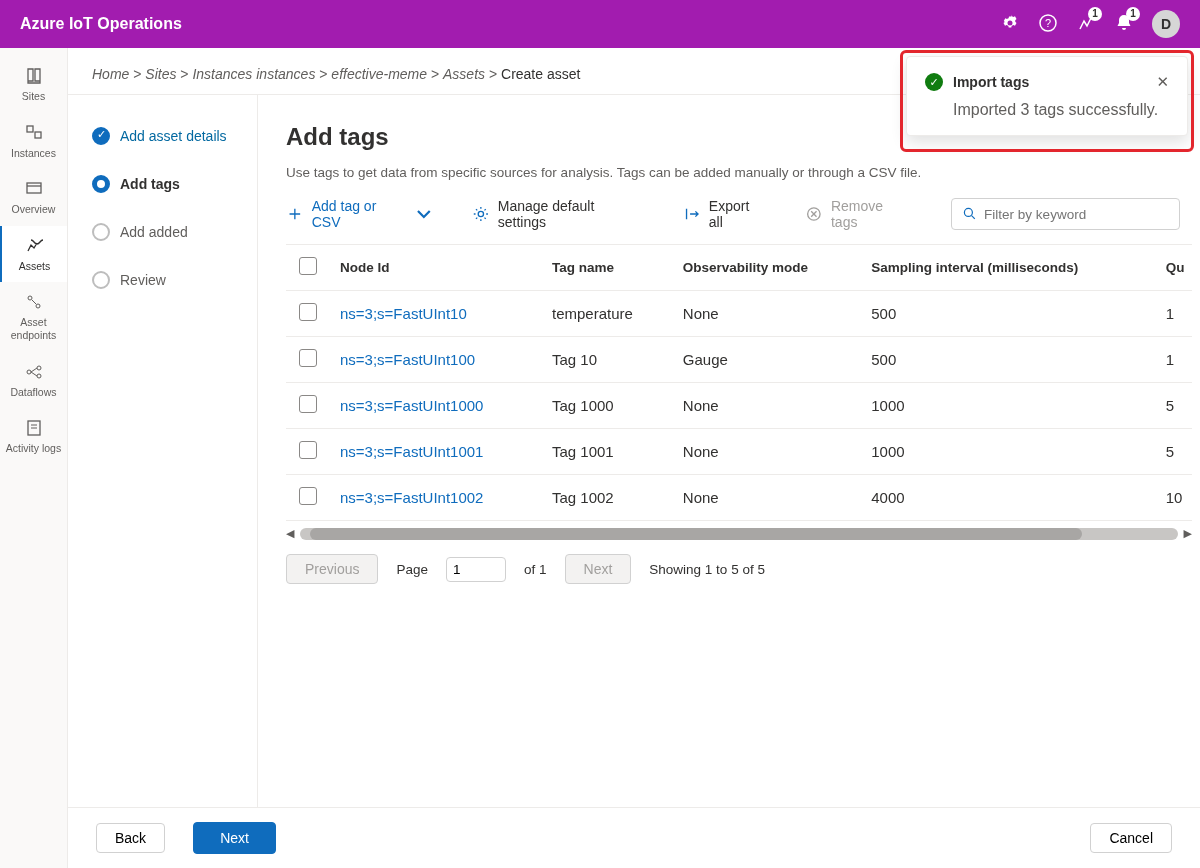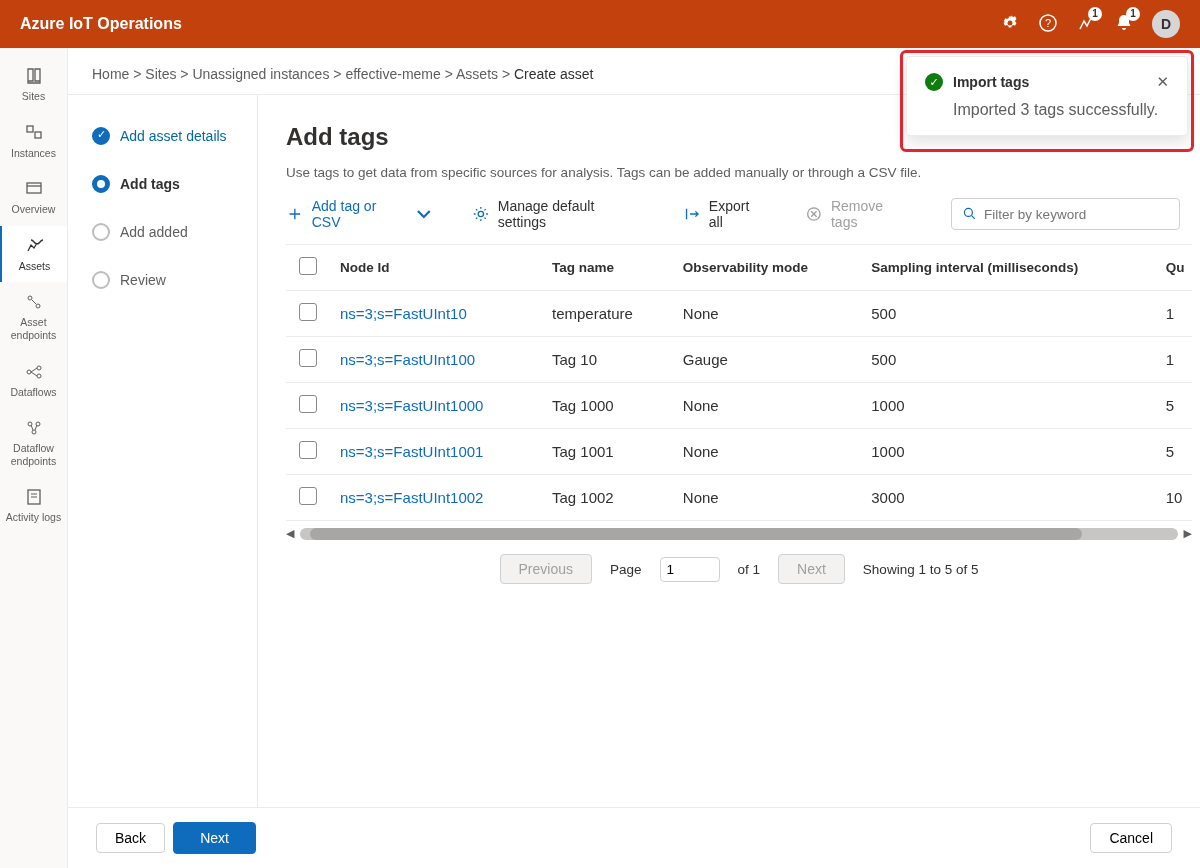--- a/index.html
+++ b/index.html
@@ -1,37 +1,37 @@
 <!DOCTYPE html>
 <html><head>
   <meta charset="utf-8">
   <style>
     * { box-sizing: border-box; margin: 0; padding: 0; }
     body { font-family: "Segoe UI", -apple-system, BlinkMacSystemFont, sans-serif; font-size: 14px; color: #323130; background: #fff; width: 1200px; height: 868px; overflow: hidden; position: relative; }
 
     
-    .top-header { background: #c2410c; color: #fff; height: 48px; display: flex; align-items: center; padding: 16px 20px; justify-content: space-between; }
+    .top-header { background: #a21caf; color: #fff; height: 48px; display: flex; align-items: center; padding: 16px 20px; justify-content: space-between; }
     .app-title { font-size: 16px; font-weight: 600; }
     .header-actions { display: flex; align-items: center; gap: 18px; }
     .header-icon { width: 20px; height: 20px; cursor: pointer; fill: #fff; position: relative; }
     .header-icon-wrap { position: relative; cursor: pointer; }
     .badge { position: absolute; top: -6px; right: -6px; background: #fff; color: #323130; border-radius: 50%; width: 14px; height: 14px; font-size: 10px; display: flex; align-items: center; justify-content: center; font-weight: 600; }
     .avatar { width: 28px; height: 28px; border-radius: 50%; background: #d6d6d6; color: #323130; display: flex; align-items: center; justify-content: center; font-weight: 600; cursor: pointer; }
 
     
     .outer { display: flex; height: calc(868px - 48px); }
     .left-rail { width: 68px; background: #faf9f8; border-right: 1px solid #edebe9; display: flex; flex-direction: column; align-items: center; padding-top: 8px; }
     .rail-item { width: 100%; display: flex; flex-direction: column; align-items: center; padding: 10px 0; cursor: pointer; color: #605e5c; gap: 4px; }
     .rail-item.active { background: #fff; border-left: 2px solid #0f6cbd; color: #323130; }
     .rail-item svg { width: 20px; height: 20px; }
     .rail-label { font-size: 10.5px; text-align: center; line-height: 1.2; }
 
     .main-area { flex: 1; display: flex; flex-direction: column; overflow: hidden; }
     .breadcrumb { padding: 18px 24px 12px; color: #605e5c; font-size: 14px; }
-    .breadcrumb a { color: #605e5c; text-decoration: none; }
+    .breadcrumb a { color: #605e5c; text-decoration: none; font-style: italic; }
     .breadcrumb .current { color: #323130; font-weight: 400; }
 
     .content-row { display: flex; flex: 1; overflow: hidden; border-top: 1px solid #edebe9; }
 
     
     .wizard-side { width: 190px; border-right: 1px solid #edebe9; padding: 32px 0 0 24px; }
     .wiz-step { display: flex; align-items: center; gap: 10px; margin-bottom: 30px; cursor: pointer; color: #605e5c; }
     .wiz-circle { width: 18px; height: 18px; border: 2px solid #bdbdbd; border-radius: 50%; flex-shrink: 0; }
     .wiz-step.done .wiz-circle { background: #0f6cbd; border-color: #0f6cbd; position: relative; }
     .wiz-step.done .wiz-circle::after { content: "✓"; color: #fff; font-size: 11px; position: absolute; top: -1px; left: 3px; }
@@ -60,27 +60,27 @@
     td { padding: 12px 10px; border-bottom: 1px solid #edebe9; font-size: 15px; }
     td.link { color: #0f6cbd; cursor: pointer; }
     .cb { width: 18px; height: 18px; border: 1px solid #8a8886; border-radius: 3px; cursor: pointer; display: inline-block; }
     th:first-child, td:first-child { width: 44px; text-align: center; }
 
     .hscroll { display: flex; align-items: center; margin: 6px 0 10px; }
     .hscroll-track { flex: 1; height: 12px; background: #c8c6c4; border-radius: 6px; margin: 0 6px; position: relative; }
     .hscroll-thumb { position: absolute; left: 10px; width: 88%; top: 0; bottom: 0; background: #a8a6a4; border-radius: 6px; }
     .hscroll-arrow { color: #605e5c; font-size: 11px; cursor: pointer; }
 
-    .pager { display: flex; align-items: center; gap: 18px; font-size: 13.5px; margin-top: 4px; justify-content: center; }
+    .pager { display: flex; align-items: center; gap: 18px; font-size: 13.5px; margin-top: 4px; }
     .btn { padding: 6px 18px; border-radius: 4px; font-size: 14px; cursor: pointer; border: 1px solid #d1d1d1; background: #fff; }
     .btn.disabled { background: #f3f2f1; color: #a19f9d; cursor: default; }
     .page-input { width: 60px; border: 1px solid #d1d1d1; border-radius: 4px; padding: 4px 6px; font-size: 13.5px; }
 
     
-    .footer { position: absolute; bottom: 0; left: 68px; right: 0; border-top: 1px solid #edebe9; padding: 14px 28px; display: flex; gap: 8px; background: #fff; align-items: center; }
+    .footer { position: absolute; bottom: 0; left: 68px; right: 0; border-top: 1px solid #edebe9; padding: 14px 28px; display: flex; gap: 28px; background: #fff; align-items: center; }
     .btn.primary-btn { background: #0f6cbd; color: #fff; border-color: #0f6cbd; padding: 7px 26px; }
     .spacer { flex: 1; }
 
     
     .toast { position: absolute; top: 56px; right: 12px; width: 282px; background: #fff; border: 1px solid #edebe9; border-radius: 4px; box-shadow: 0 6px 16px rgba(0,0,0,0.12); padding: 16px 18px; }
     .toast-header { display: flex; align-items: center; gap: 10px; margin-bottom: 10px; }
     .toast-title { font-weight: 600; font-size: 14px; }
     .toast-close { margin-left: auto; cursor: pointer; color: #605e5c; font-size: 15px; }
     .toast-body { color: #605e5c; font-size: 16px; padding-left: 28px; }
     .check-icon { width: 18px; height: 18px; background: #107c10; border-radius: 50%; display: flex; align-items: center; justify-content: center; color: #fff; font-size: 11px; }
@@ -160,42 +160,33 @@
       <svg viewBox="0 0 20 20">
           <circle cx="5" cy="10" r="2" fill="none" stroke="currentColor"></circle>
           <circle cx="15" cy="6" r="2" fill="none" stroke="currentColor"></circle>
           <circle cx="15" cy="14" r="2" fill="none" stroke="currentColor"></circle>
           <path fill="none" stroke="currentColor" d="M7 10l6-4M7 10l6 4"></path>
         </svg>
       <span class="rail-label">Dataflows</span>
     </div>
     <div class="rail-item">
       <svg viewBox="0 0 20 20">
-          <circle cx="6" cy="6" r="2" fill="none" stroke="currentColor"></circle>
-          <circle cx="14" cy="6" r="2" fill="none" stroke="currentColor"></circle>
-          <circle cx="10" cy="14" r="2" fill="none" stroke="currentColor"></circle>
-          <path fill="none" stroke="currentColor" d="M7 7l2 5M13 7l-2 5"></path>
-        </svg>
-      <span class="rail-label">Dataflow endpoints</span>
-    </div>
-    <div class="rail-item">
-      <svg viewBox="0 0 20 20">
           <rect x="4" y="3" width="12" height="14" fill="none" stroke="currentColor" stroke-width="1.3"></rect>
           <line x1="7" y1="7" x2="13" y2="7" stroke="currentColor"></line>
           <line x1="7" y1="10" x2="13" y2="10" stroke="currentColor"></line>
         </svg>
       <span class="rail-label">Activity logs</span>
     </div>
   </div>
 
   <div class="main-area">
     <div class="breadcrumb">
       <a>Home</a> &gt;
       <a>Sites</a> &gt;
-      <a>Unassigned instances</a> &gt;
+      <a>Instances instances</a> &gt;
       <a>effective-meme</a> &gt;
       <a>Assets</a> &gt;
       <span class="current">Create asset</span>
     </div>
 
     <div class="content-row">
 
       <div class="wizard-side">
         <div class="wiz-step done">
           <div class="wiz-circle"></div>
@@ -301,21 +292,21 @@
     <td>Tag 1001</td>
     <td>None</td>
     <td>1000</td>
     <td>5</td>
                 </tr>
                 <tr>
     <td><span class="cb"></span></td>
     <td class="link">ns=3;s=FastUInt1002</td>
     <td>Tag 1002</td>
     <td>None</td>
-    <td>3000</td>
+    <td>4000</td>
     <td>10</td>
                 </tr>
               </tbody>
           </table>
         </div>
 
         <div class="hscroll">
           <span class="hscroll-arrow">◀</span>
           <div class="hscroll-track">
               <div class="hscroll-thumb"></div>

